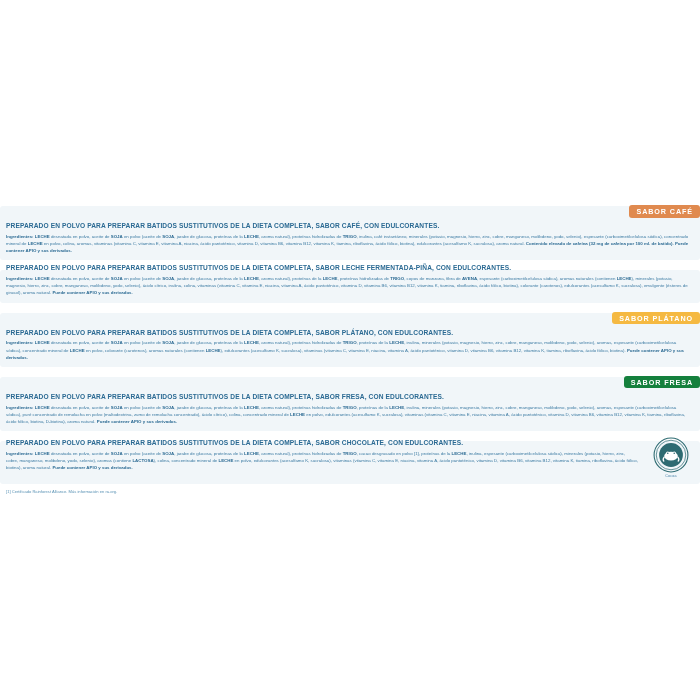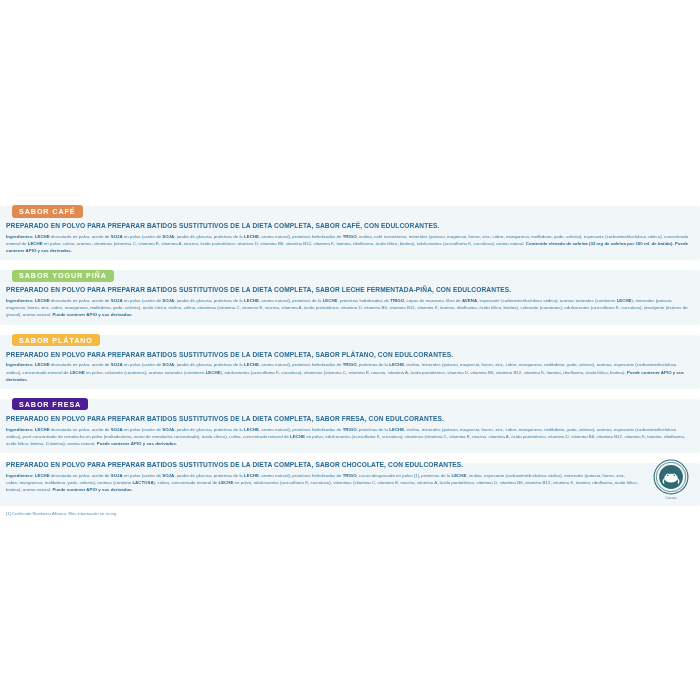--- a/index.html
+++ b/index.html
@@ -46,20 +46,21 @@
     padding: 2.6px 7px 2.4px 7px;
     border-radius: 3px;
     line-height: 1;
     margin-left: 0px;
     text-transform: uppercase;
   }
   .badge-wrap {
     position: relative;
     z-index: 2;
     padding-left: 12px;
+    text-align: right;
   }
   .headline {
     color: #2b6a93;
     font-size: 6.6px;
     font-weight: bold;
     letter-spacing: 0.12px;
     line-height: 1.35;
     margin: 4px 0 2px 0;
     text-transform: uppercase;
   }
@@ -118,44 +119,41 @@
       <span class="badge" style="background: rgb(224, 138, 79);">SABOR CAFÉ</span>
     </div>
     <div class="section-inner">
       <div class="headline">PREPARADO EN POLVO PARA PREPARAR BATIDOS SUSTITUTIVOS DE LA DIETA COMPLETA, SABOR CAFÉ, CON EDULCORANTES.</div>
       <div class="ingredients"><span class="lbl">Ingredientes:</span> <b>LECHE</b> desnatada en polvo, aceite de <b>SOJA</b> en polvo (aceite de <b>SOJA</b>, jarabe de glucosa, proteínas de la <b>LECHE</b>, aroma natural), proteínas hidrolizadas de <b>TRIGO</b>, inulina, café instantáneo, minerales (potasio, magnesio, hierro, zinc, cobre, manganeso, molibdeno, yodo, selenio), espesante (carboximetilcelulosa sódica), concentrado mineral de <b>LECHE</b> en polvo, colina, aromas, vitaminas (vitamina C, vitamina E, vitamina A, niacina, ácido pantoténico, vitamina D, vitamina B6, vitamina B12, vitamina K, tiamina, riboflavina, ácido fólico, biotina), edulcorantes (acesulfamo K, sucralosa), aroma natural. <b>Contenido elevado de cafeína (32 mg de cafeína por 100 ml. de batido). Puede contener APIO y sus derivados.</b></div>
     </div>
   </div>
 
   <div class="section">
     <div class="band" style="background: rgb(241, 246, 249);"></div>
-    <div class="badge-wrap">
-      <span class="badge" style="background: rgb(158, 207, 110);">SABOR YOGUR PIÑA</span>
-    </div>
     <div class="section-inner">
       <div class="headline">PREPARADO EN POLVO PARA PREPARAR BATIDOS SUSTITUTIVOS DE LA DIETA COMPLETA, SABOR LECHE FERMENTADA-PIÑA, CON EDULCORANTES.</div>
       <div class="ingredients"><span class="lbl">Ingredientes:</span> <b>LECHE</b> desnatada en polvo, aceite de <b>SOJA</b> en polvo (aceite de <b>SOJA</b>, jarabe de glucosa, proteínas de la <b>LECHE</b>, aroma natural), proteínas de la <b>LECHE</b>, proteínas hidrolizadas de <b>TRIGO</b>, copos de manzana, fibra de <b>AVENA</b>, espesante (carboximetilcelulosa sódica), aromas naturales (contienen <b>LECHE</b>), minerales (potasio, magnesio, hierro, zinc, cobre, manganeso, molibdeno, yodo, selenio), ácido cítrico, inulina, colina, vitaminas (vitamina C, vitamina E, niacina, vitamina A, ácido pantoténico, vitamina D, vitamina B6, vitamina B12, vitamina K, tiamina, riboflavina, ácido fólico, biotina), colorante (carotenos), edulcorantes (acesulfamo K, sucralosa), emulgente (ésteres de girasol), aroma natural. <b>Puede contener APIO y sus derivados.</b></div>
     </div>
   </div>
 
   <div class="section">
     <div class="band" style="background: rgb(241, 246, 249);"></div>
     <div class="badge-wrap">
       <span class="badge" style="background: rgb(245, 185, 66);">SABOR PLÁTANO</span>
     </div>
     <div class="section-inner">
       <div class="headline">PREPARADO EN POLVO PARA PREPARAR BATIDOS SUSTITUTIVOS DE LA DIETA COMPLETA, SABOR PLÁTANO, CON EDULCORANTES.</div>
       <div class="ingredients"><span class="lbl">Ingredientes:</span> <b>LECHE</b> desnatada en polvo, aceite de <b>SOJA</b> en polvo (aceite de <b>SOJA</b>, jarabe de glucosa, proteínas de la <b>LECHE</b>, aroma natural), proteínas hidrolizadas de <b>TRIGO</b>, proteínas de la <b>LECHE</b>, inulina, minerales (potasio, magnesio, hierro, zinc, cobre, manganeso, molibdeno, yodo, selenio), aromas, espesante (carboximetilcelulosa sódica), concentrado mineral de <b>LECHE</b> en polvo, colorante (carotenos), aromas naturales (contienen <b>LECHE</b>), edulcorantes (acesulfamo K, sucralosa), vitaminas (vitamina C, vitamina E, niacina, vitamina A, ácido pantoténico, vitamina D, vitamina B6, vitamina B12, vitamina K, tiamina, riboflavina, ácido fólico, biotina). <b>Puede contener APIO y sus derivados.</b></div>
     </div>
   </div>
 
   <div class="section">
     <div class="band" style="background: rgb(241, 246, 249);"></div>
     <div class="badge-wrap">
-      <span class="badge" style="background: #4c1d95;">SABOR FRESA</span>
+      <span class="badge" style="background: #15803d;">SABOR FRESA</span>
     </div>
     <div class="section-inner">
       <div class="headline">PREPARADO EN POLVO PARA PREPARAR BATIDOS SUSTITUTIVOS DE LA DIETA COMPLETA, SABOR FRESA, CON EDULCORANTES.</div>
       <div class="ingredients"><span class="lbl">Ingredientes:</span> <b>LECHE</b> desnatada en polvo, aceite de <b>SOJA</b> en polvo (aceite de <b>SOJA</b>, jarabe de glucosa, proteínas de la <b>LECHE</b>, aroma natural), proteínas hidrolizadas de <b>TRIGO</b>, proteínas de la <b>LECHE</b>, inulina, minerales (potasio, magnesio, hierro, zinc, cobre, manganeso, molibdeno, yodo, selenio), aromas, espesante (carboximetilcelulosa sódica), puré concentrado de remolacha en polvo (maltodextrina, zumo de remolacha concentrado), ácido cítrico), colina, concentrado mineral de <b>LECHE</b> en polvo, edulcorantes (acesulfamo K, sucralosa), vitaminas (vitamina C, vitamina E, niacina, vitamina A, ácido pantoténico, vitamina D, vitamina B6, vitamina B12, vitamina K, tiamina, riboflavina, ácido fólico, biotina, D-biotina), aroma natural. <b>Puede contener APIO y sus derivados.</b></div>
     </div>
   </div>
 
   <div class="section">
     <div class="band" style="background: rgb(241, 246, 249);"></div>
     <div class="section-inner">

